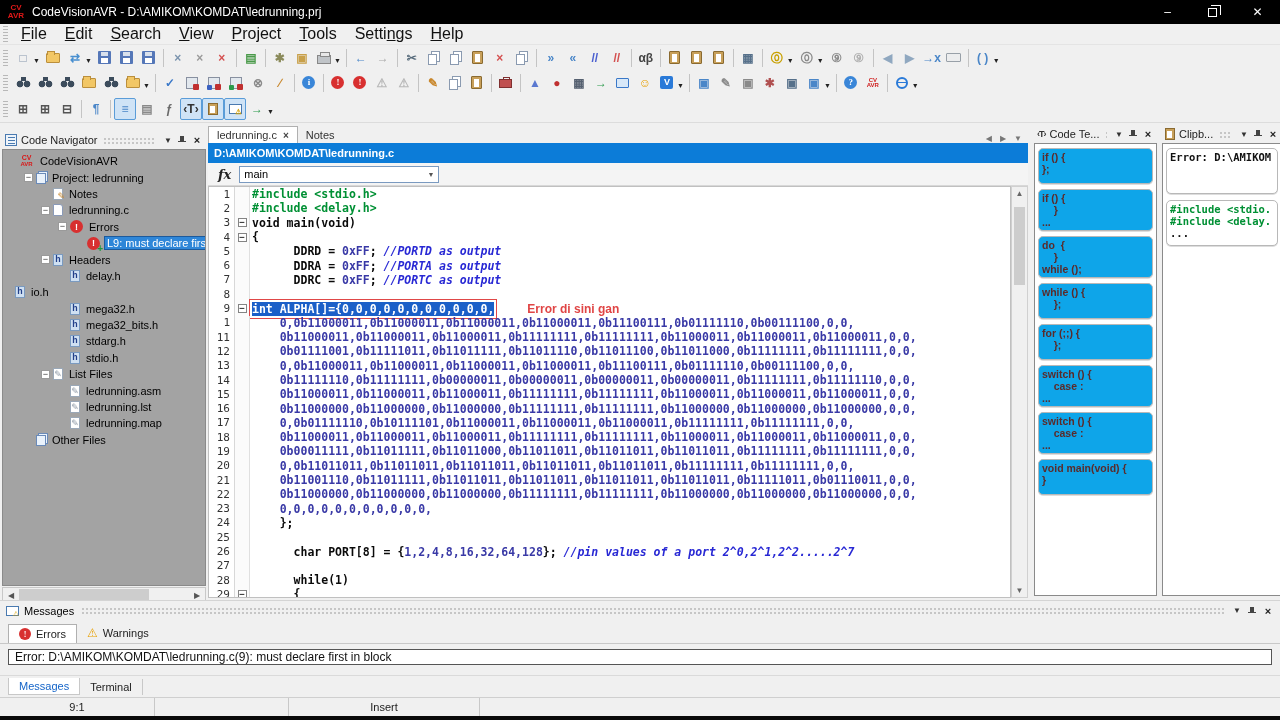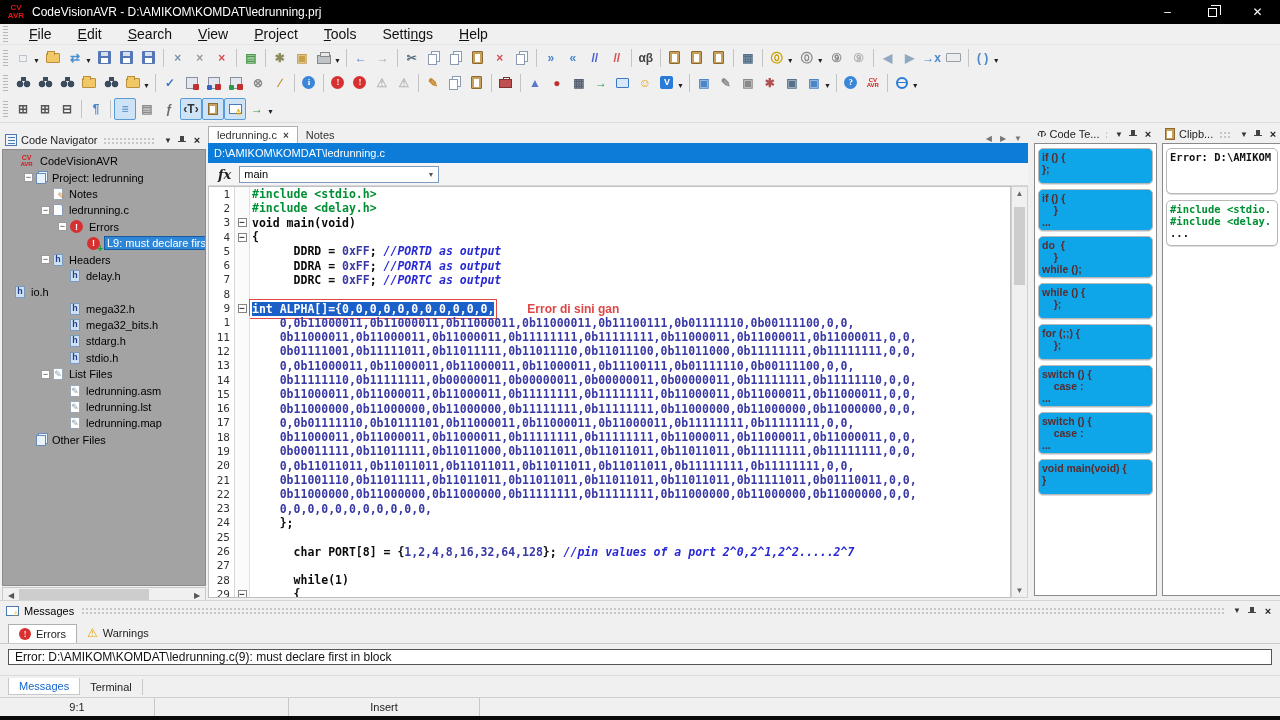--- a/index.html
+++ b/index.html
@@ -13,21 +13,21 @@
   .cvlogo { width:20px; margin:0 6px 0 6px; line-height:7px; text-align:center; flex:none; }
   .cvlogo div { color:#e01818; font-size:8px; font-weight:bold; line-height:8px; letter-spacing:0; }
   .title-text { font-size:12px; }
   .winbtns { margin-left:auto; display:flex; height:100%; }
   .winbtn { width:45px; height:100%; display:flex; align-items:center; justify-content:center; color:#fff; font-size:12px; }
   .restore-glyph { width:9px; height:9px; border:1px solid #fff; position:relative; }
   .restore-glyph::before { content:""; position:absolute; left:2px; top:-4px; width:9px; height:9px; border:1px solid #fff; border-bottom:none; border-left:none; }
 
   
   .menubar { position:absolute; left:0; top:24px; width:1280px; height:21px; background:#f0f0f0;
-             display:flex; align-items:center; font-size:14px; border-bottom:1px solid #e4e4e4;gap:8px; }
+             display:flex; align-items:center; font-size:16px; border-bottom:1px solid #e4e4e4; }
   .mi { padding:2px 9px; color:#111; }
   .tgrip { width:5px; height:16px; margin:0 4px 0 3px;
            background:repeating-linear-gradient(180deg,#b8b8b8 0 1px,transparent 1px 3px); flex:none; }
 
   
   .toolbar { position:absolute; left:0; width:1280px; background:#f0f0f0; display:flex; align-items:center; }
   .tb1 { top:45px; height:25px; } .tb2 { top:70px; height:25px; } .tb3 { top:95px; height:28px; border-bottom:1px solid #dcdcdc; }
   .tbtn { width:22px; height:22px; display:flex; align-items:center; justify-content:center;
           border:1px solid transparent; flex:none; border-radius:2px; }
   .tbtn.pressed { background:#cfe3f6; border:1px solid #5a9cd8; }
@@ -112,21 +112,21 @@
   .scr-arrow { width:16px; text-align:center; font-size:8px; color:#555; }
   .hthumb { height:12px; background:#cdcdcd; }
 
   
   .editor { position:absolute; left:208px; top:2px; width:820px; height:473px; }
   .tabbar { height:18px; display:flex; align-items:flex-end; background:#f0f0f0; font-size:11px; }
   .etab { padding:2px 8px 2px 8px; display:flex; align-items:center; gap:6px; color:#333; }
   .etab.active { background:#fff; border:1px solid #b0b0b0; border-bottom:none; }
   .tabx { font-size:10px; font-weight:bold; color:#444; }
   .tab-arrows { margin-left:auto; display:flex; gap:8px; padding-right:6px; color:#777; font-size:8px; align-items:center; }
-  .pathbar { height:20px; background:#0c7cd8; color:#fff; font-size:11px; font-weight:normal; display:flex; align-items:center; padding:0 6px; }
+  .pathbar { height:20px; background:#0c7cd8; color:#fff; font-size:11px; font-weight:bold; display:flex; align-items:center; padding:0 6px; }
   .fxbar { height:23px; background:#f4f4f4; display:flex; align-items:center; border-bottom:1px solid #d8d8d8; }
   .fxlbl { font-family:"DejaVu Serif",serif; font-style:italic; font-weight:bold; font-size:13px; margin:0 8px 0 10px; color:#222; }
   .fxsel { width:200px; height:17px; background:#fff; border:1px solid #7a9ac0; display:flex; align-items:center; font-size:11px; padding-left:4px; }
   .fxsel .selcaret { margin-left:auto; font-size:7px; color:#555; padding-right:4px; }
   .codearea { position:absolute; left:0; top:61px; right:17px; bottom:0; background:#fff; border:1px solid #c0c0c0; overflow:hidden; }
   .cline { height:14.3px; display:flex; align-items:center; font-family:"DejaVu Sans Mono","Liberation Mono",monospace; font-size:11.5px; font-weight:bold; white-space:pre; }
   .ln { width:26px; text-align:right; padding-right:4px; color:#333; font-size:11px; flex:none; border-right:1px solid #d8d8d8; font-weight:normal; align-self:stretch; display:flex; align-items:center; justify-content:flex-end; }
   .fgut { width:15px; flex:none; align-self:stretch; background:#fbfbfb; border-right:1px solid #e0e0e0; display:flex; align-items:center; justify-content:center; }
   .fbox { width:9px; height:9px; border:1px solid #848484; background:#fff; font-size:9px; line-height:7px; text-align:center; color:#333; }
   .ctext { padding-left:2px; }

